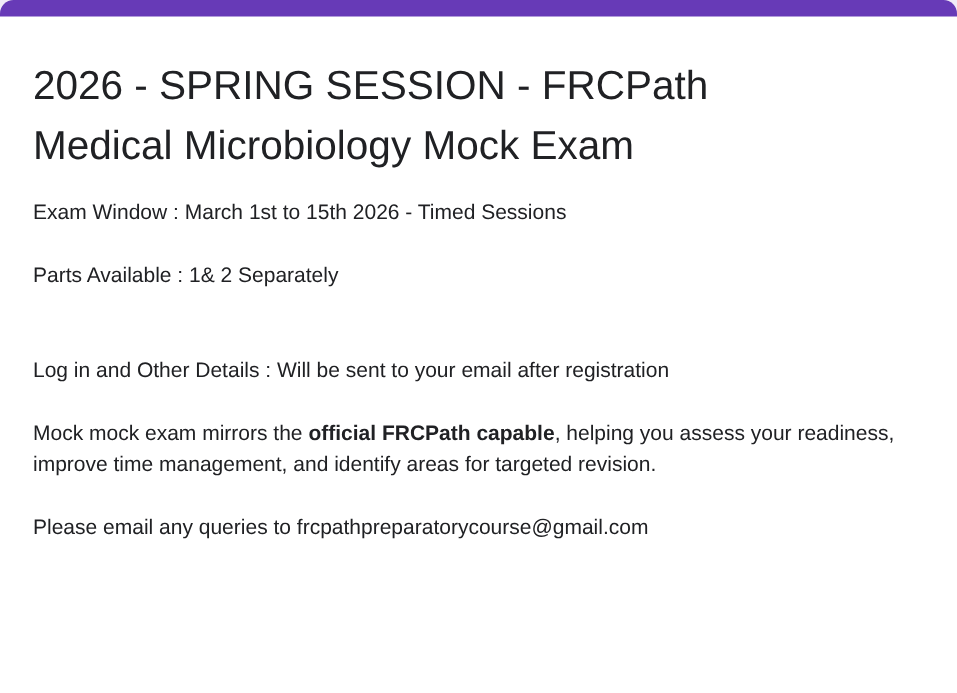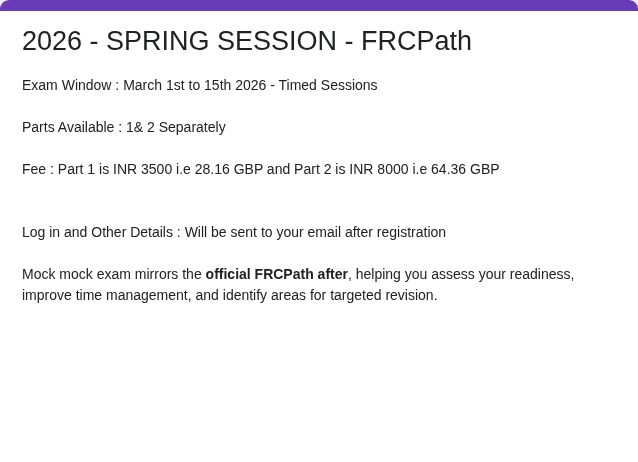--- a/index.html
+++ b/index.html
@@ -22,21 +22,21 @@
     background: #ffffff;
     border-radius: 9px 9px 0 0;
     overflow: hidden;
     box-sizing: border-box;
   }
   .accent-bar {
     width: 100%;
     height: 11px;
   }
   .card-content {
-    padding: 10px 22px 0 22px;
+    padding: 26px 22px 0 22px;
   }
   .form-title {
     margin: 0;
     font-size: 27px;
     font-weight: 400;
     line-height: 40px;
     color: #202124;
     letter-spacing: 0;
   }
   .form-title .title-line {
@@ -60,21 +60,22 @@
   }
 </style>
 </head>
 <body style="background: rgb(240, 235, 248);">
 
 <div class="form-card">
   <div class="accent-bar" style="background: rgb(103, 58, 183);"></div>
   <div class="card-content">
     <h1 class="form-title">
       <span class="title-line">2026 - SPRING SESSION - FRCPath</span>
+      <span class="title-line">Medical Microbiology Mock Exam</span>
     </h1>
     <div class="form-description">
         <p><span>Exam Window : March 1st to 15th 2026 - Timed Sessions</span><br><br><span>Parts Available : 1&amp; 2 Separately</span></p>
-        <p><span>Fee : Part 1 is INR 3500 i.e 28.16 GBP and Part 2 is INR 8000 i.e 64.36 GBP</span></p>
         <p><br><span>Log in and Other Details : Will be sent to your email after registration</span></p>
-        <p><span>Mock mock exam mirrors the </span><span class="bold">official FRCPath after</span><span>, helping you assess your readiness, improve time management, and identify areas for targeted revision.</span></p>
+        <p><span>Mock mock exam mirrors the </span><span class="bold">official FRCPath capable</span><span>, helping you assess your readiness, improve time management, and identify areas for targeted revision.</span></p>
+        <p><span>Please email any queries to frcpathpreparatorycourse@gmail.com</span></p>
       </div>
   </div>
 </div>
 
 </body></html>

